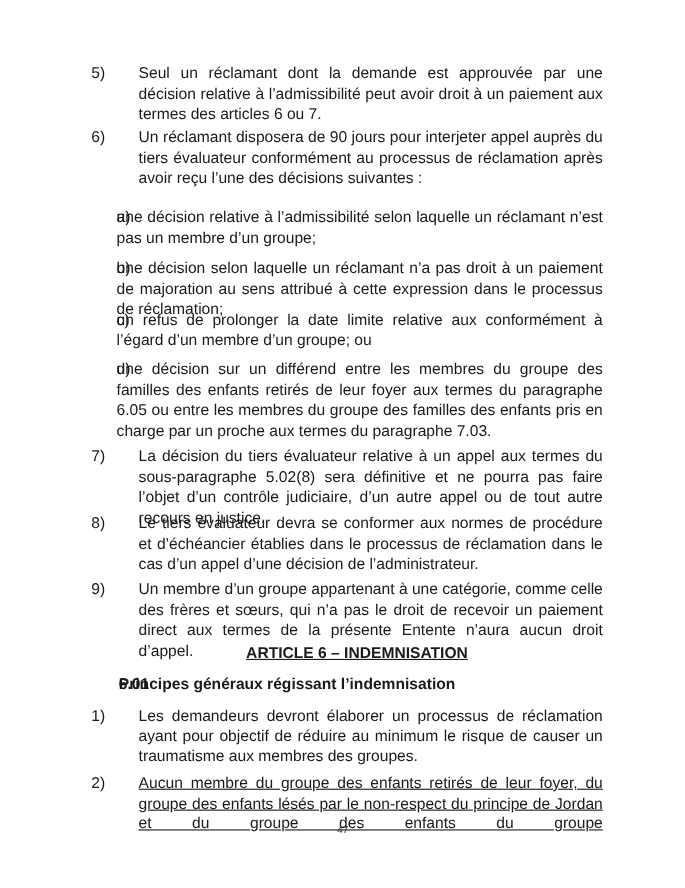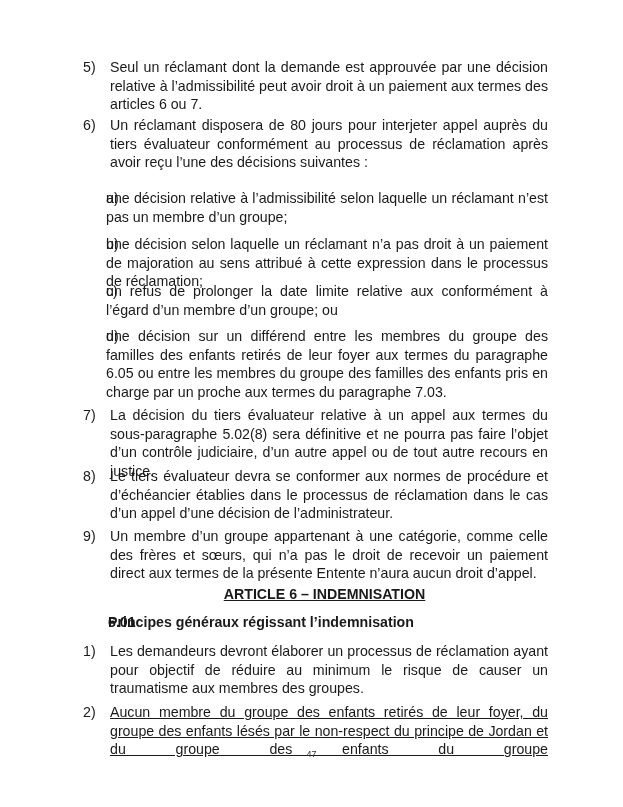--- a/index.html
+++ b/index.html
@@ -1,21 +1,21 @@
 <!DOCTYPE html>
 <html><head>
 <meta charset="utf-8">
 <style>
   html, body { margin: 0; padding: 0; background: #ffffff; }
   body { width: 623px; height: 807px; position: relative; overflow: hidden;
          font-family: "Liberation Sans", sans-serif; color: #1a1a1a; }
   .page { position: absolute; left: 0; top: 0; width: 623px; height: 807px; background: #fff; }
   .item { position: absolute; left: 83px; width: 465px; font-size: 14.2px; line-height: 18.6px; }
   .item .num { position: absolute; left: 0; top: 0; }
-  .item .txt { margin-left: 27px; text-align: justify; }
+  .item .txt { margin-left: 43px; text-align: justify; }
   .sub { position: absolute; left: 106px; width: 442px; font-size: 14.2px; line-height: 18.6px; }
   .sub .num { position: absolute; left: 0; top: 0; }
   .sub .txt { text-align: justify; }
   .heading { position: absolute; left: 83px; width: 465px; top: 585px; text-align: center;
              font-weight: bold; font-size: 14.2px; line-height: 18px; }
   .heading span { text-decoration: underline; margin-left: 18px; }
   .subheading { position: absolute; left: 108px; top: 613px; font-weight: bold; font-size: 14.2px; line-height: 18px; width: 440px; }
   .subheading .num { position: absolute; left: 0; top: 0; }
   .subheading .txt { }
   .pagenum { position: absolute; left: 0; width: 623px; top: 749px; text-align: center; font-size: 9px; color: #333; }
@@ -25,21 +25,21 @@
 
 <div class="page">
 
   <div class="item" style="top:58px">
     <span class="num">5)</span>
     <div class="txt">Seul un réclamant dont la demande est approuvée par une décision relative à l’admissibilité peut avoir droit à un paiement aux termes des articles 6 ou 7.</div>
   </div>
 
   <div class="item" style="top:116px">
     <span class="num">6)</span>
-    <div class="txt">Un réclamant disposera de 80 jours pour interjeter appel auprès du tiers évaluateur conformément au processus de réclamation après avoir reçu l’une des décisions suivantes :</div>
+    <div class="txt">Un réclamant disposera de 90 jours pour interjeter appel auprès du tiers évaluateur conformément au processus de réclamation après avoir reçu l’une des décisions suivantes :</div>
   </div>
 
   <div class="sub" style="top:189px">
     <span class="num">a)</span>
     <div class="txt">une décision relative à l’admissibilité selon laquelle un réclamant n’est pas un membre d’un groupe;</div>
   </div>
 
   <div class="sub" style="top:235px">
     <span class="num">b)</span>
     <div class="txt">une décision selon laquelle un réclamant n’a pas droit à un paiement de majoration au sens attribué à cette expression dans le processus de réclamation;</div>

